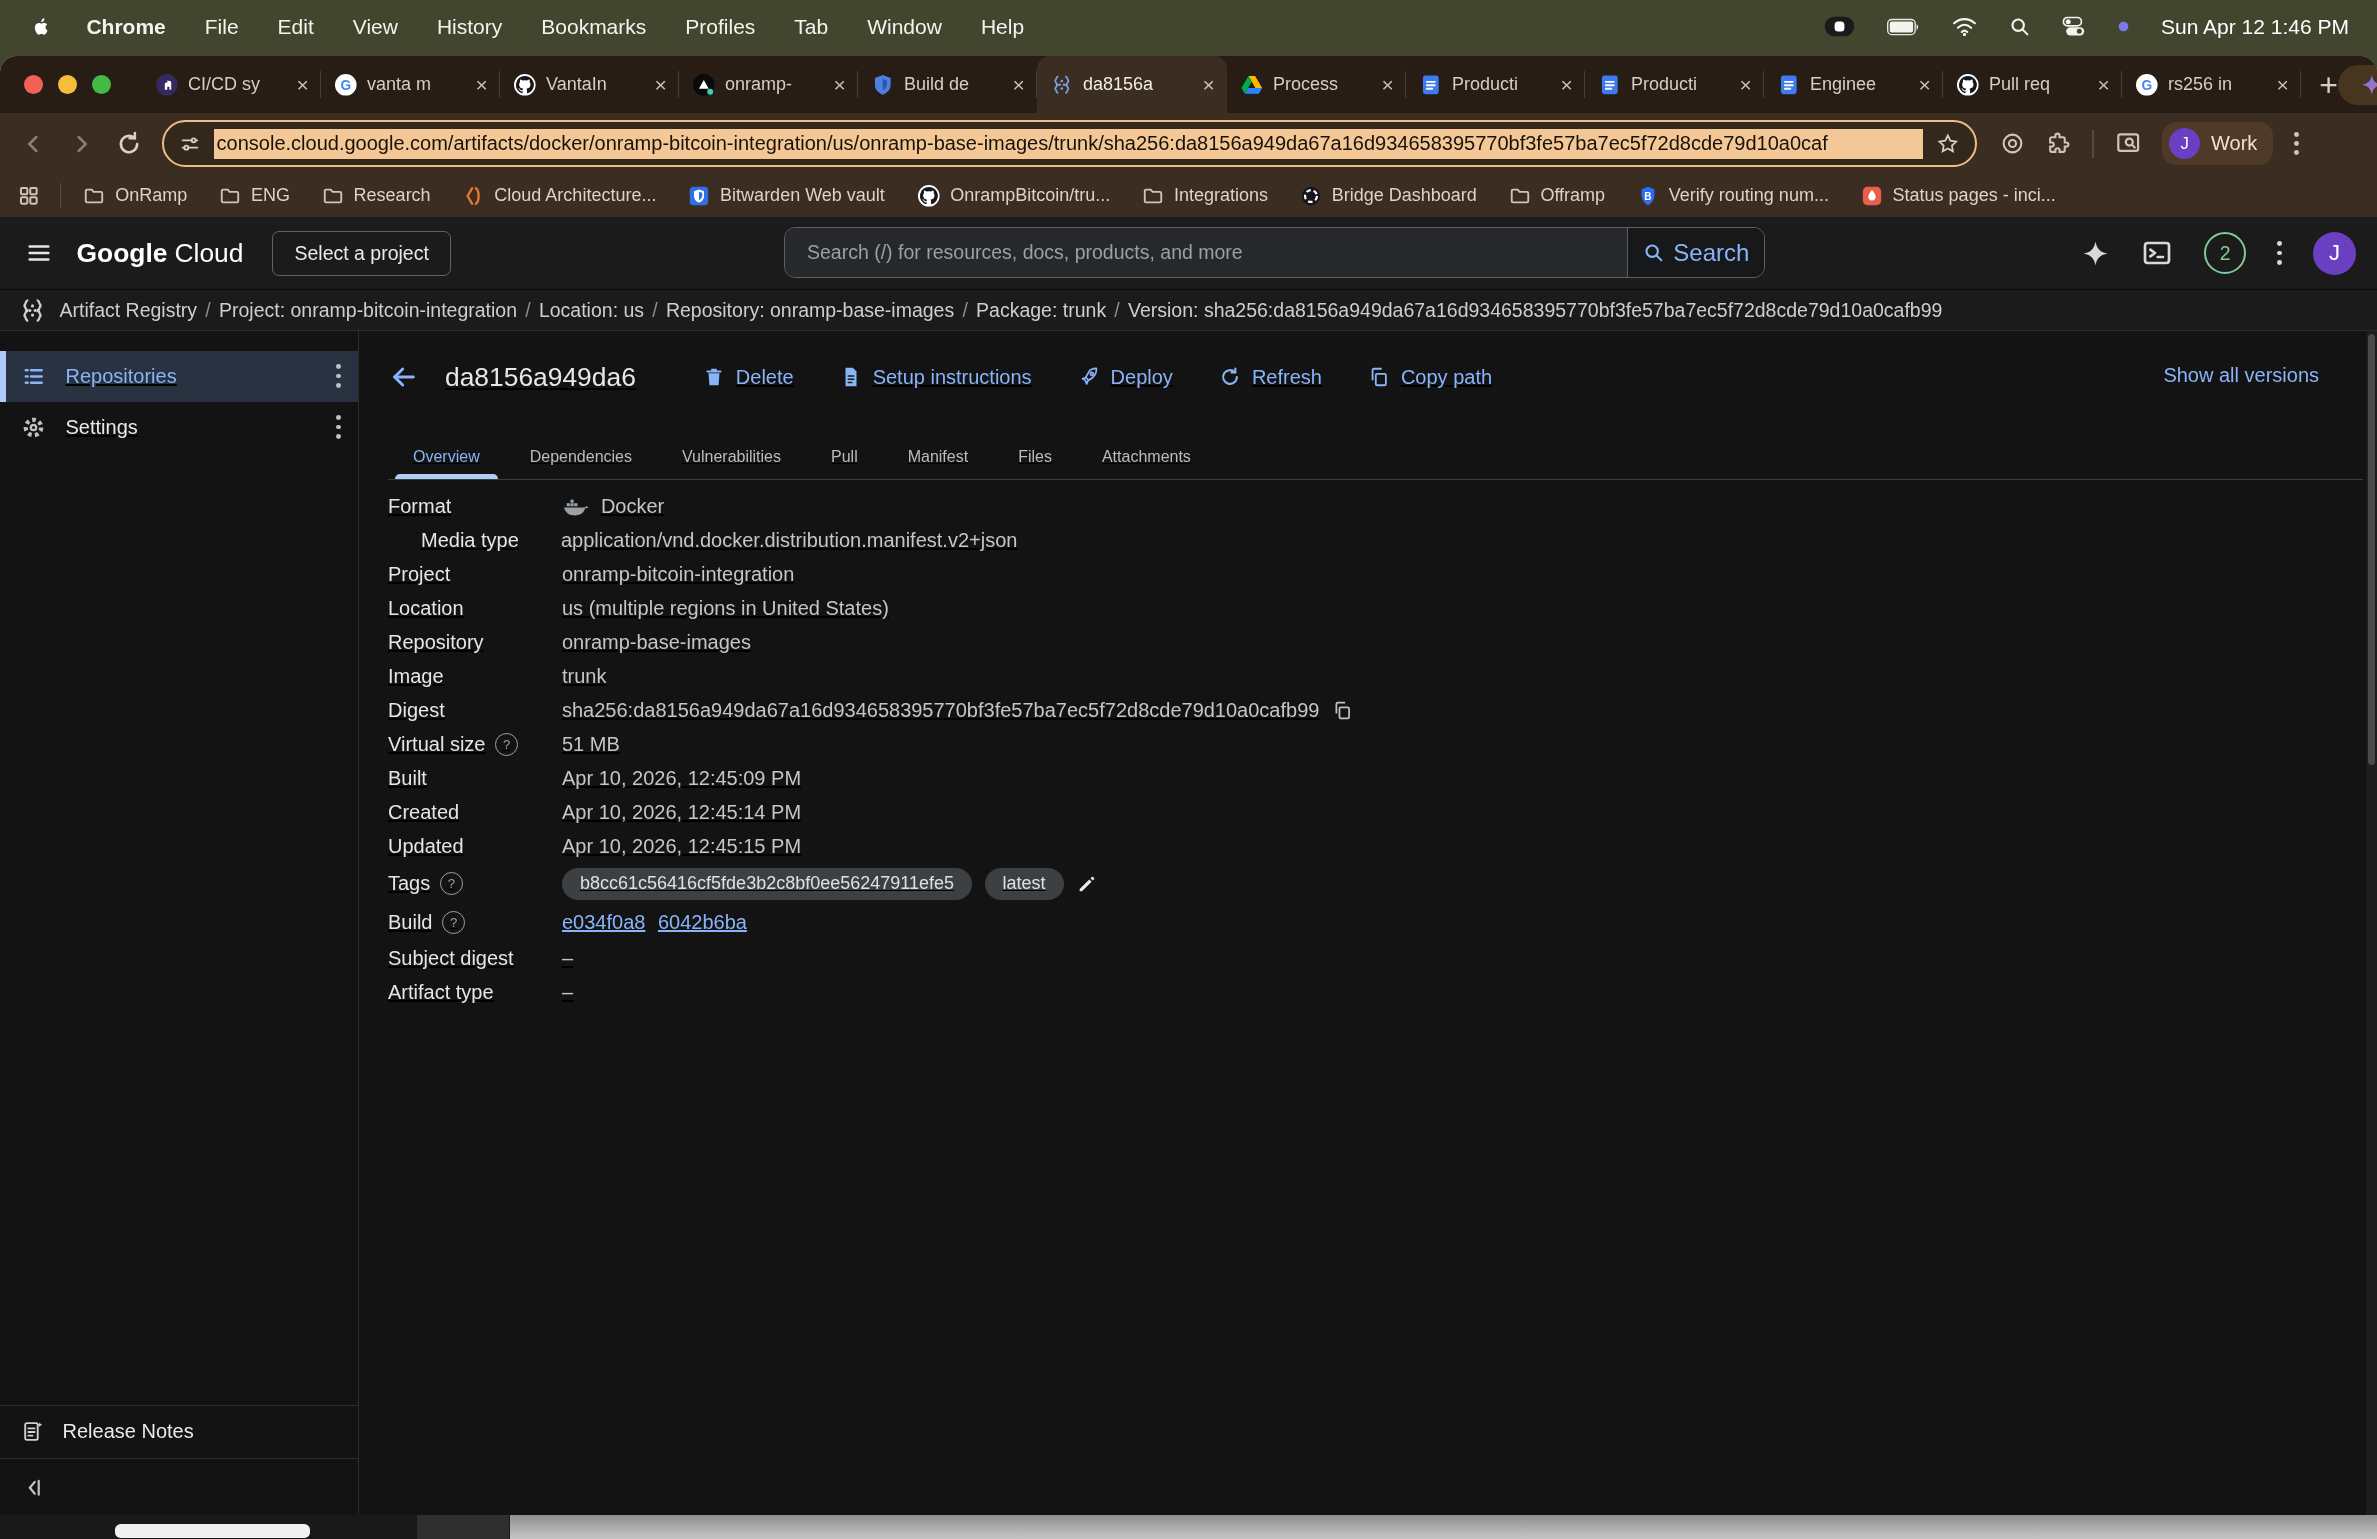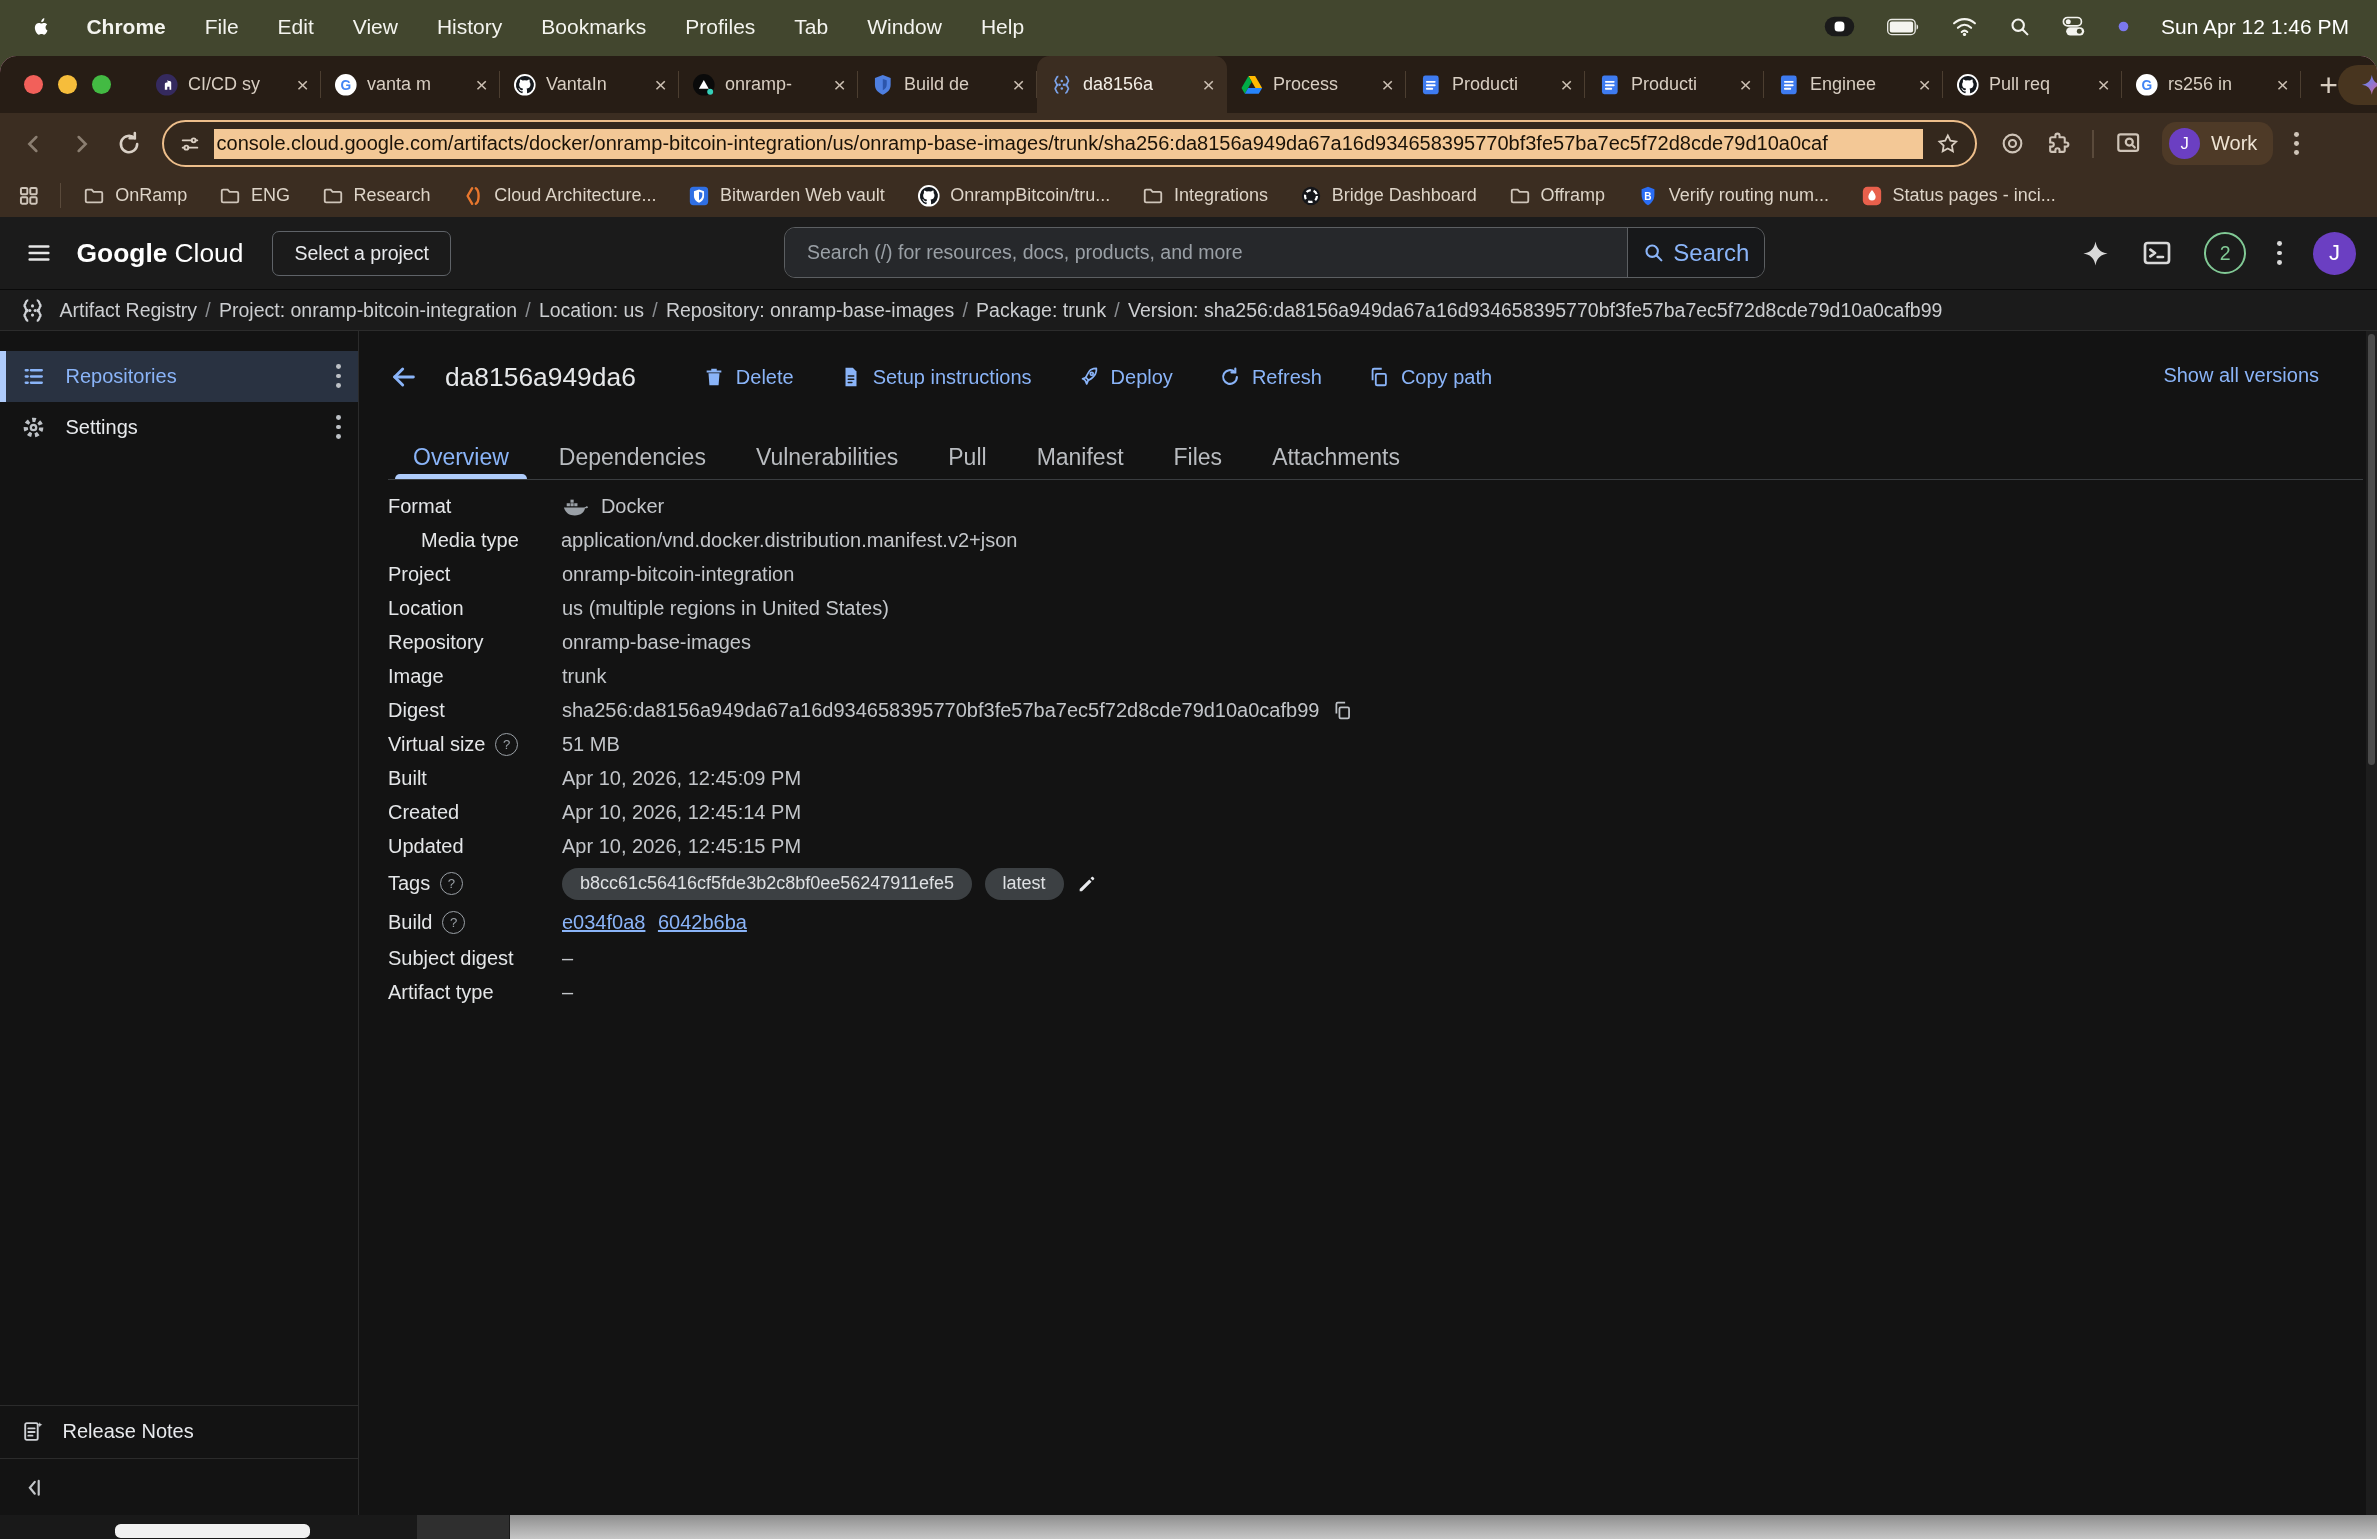--- a/index.html
+++ b/index.html
@@ -76,21 +76,21 @@
   .notif{width:38px;height:38px;border:2.8px solid var(--notif-green,#81c995);border-radius:50%;
          color:var(--notif-green,#81c995);font-size:19.5px;display:flex;align-items:center;justify-content:center;cursor:pointer;}
   .gc-avatar{width:43px;height:43px;border-radius:50%;background:var(--avatar-purple,#6b3fc2);color:#fff;
              font-size:22px;display:flex;align-items:center;justify-content:center;cursor:pointer;}
 
   .gc-breadcrumb{height:40px;background:#1b1b1b;border-top:0.7px solid #0a0a0a;border-bottom:0.7px solid #2c2c2c;
                  display:flex;align-items:center;padding:0 18px;gap:12.5px;font-size:19.5px;color:#ccced1;
                  white-space:nowrap;overflow:hidden;}
   .bc-sep{color:#8a8d91;margin:0 2.8px;}
 
-  .gc-body{flex:1;display:flex;min-height:0;position:relative;}
+  .gc-body{flex:1;display:flex;min-height:0;position:relative;text-decoration:underline;}
   .sidebar{width:358px;flex:none;border-right:1.4px solid #2b2b2b;position:relative;}
   .sb-items{padding-top:19.5px;}
   .sb-item{height:51px;display:flex;align-items:center;padding-left:21px;gap:19.5px;font-size:20px;
            color:#e8eaed;position:relative;cursor:pointer;}
   .sb-item .sb-label{flex:1;}
   .sb-item .kebab{margin-right:16.7px;color:#bdc1c6;}
   .sb-item.active{background:var(--sel-bg,#293241);color:var(--accent,#8ab4f8);}
   .sb-item.active::before{content:"";position:absolute;left:0;top:0;bottom:0;width:6.3px;background:#aecbfa;}
   .sb-bottom{position:absolute;bottom:0;left:0;right:0;}
   .sb-div{height:0.7px;background:#2b2b2b;}
@@ -102,21 +102,21 @@
   .main-header{margin-top:21px;height:50px;display:flex;align-items:center;}
   .back-btn{color:var(--accent,#8ab4f8);cursor:pointer;}
   .page-title{margin-left:25px;font-size:26.4px;color:#e6e8ea;}
   .actions{margin-left:67px;display:flex;gap:46px;}
   .action-btn{display:flex;align-items:center;gap:11px;color:var(--accent,#8ab4f8);font-size:20px;
               font-weight:500;cursor:pointer;white-space:nowrap;}
   .show-all{position:absolute;right:58px;top:33px;color:var(--accent,#8ab4f8);font-size:20px;
             font-weight:500;cursor:pointer;}
 
   .content-tabs{margin-top:33px;display:flex;border-bottom:1.4px solid #3a3d40;margin-right:14px;}
-  .ctab{padding:0 25px;height:44px;display:flex;align-items:center;font-size:23px;color:#b9bcc0;
+  .ctab{padding:0 25px;height:44px;display:flex;align-items:center;font-size:16px;color:#b9bcc0;
         position:relative;cursor:pointer;}
   .ctab.active{color:var(--accent,#8ab4f8);font-weight:500;}
   .ctab.active::after{content:"";position:absolute;left:7px;right:7px;bottom:0;height:4.9px;
                       background:#aecbfa;border-radius:4.9px 4.9px 0 0;}
 
   .details{margin-top:9.7px;}
   .d-row{min-height:34px;display:flex;align-items:center;}
   .d-row.tall{min-height:40px;} .d-row.tall2{min-height:38px;}
   .d-label{width:174px;flex:none;display:flex;align-items:center;gap:9.7px;font-size:20px;color:#e4e6e8;}
   .d-label.indent{padding-left:33px;width:140px;}

